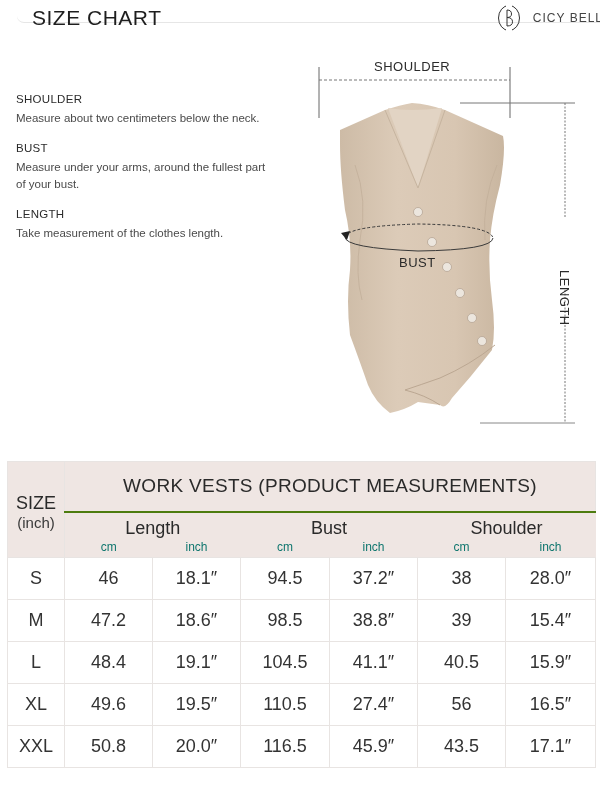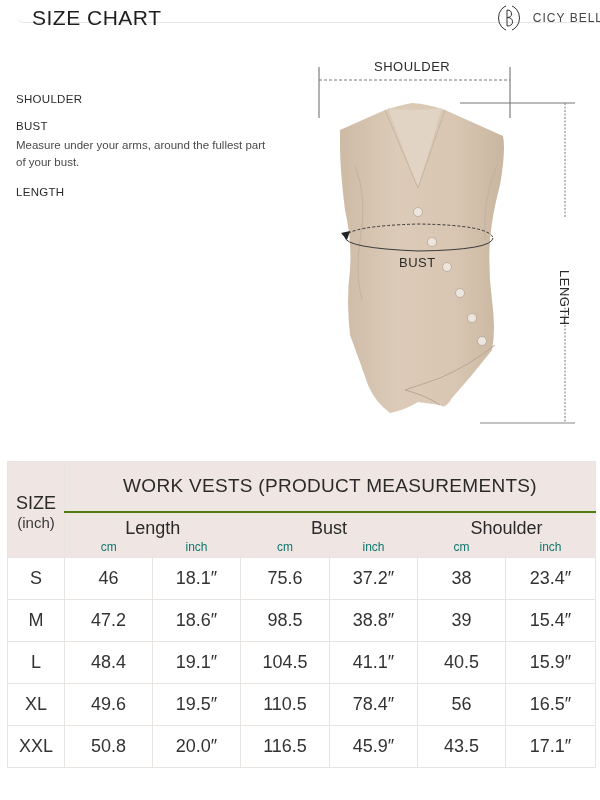--- a/index.html
+++ b/index.html
@@ -49,27 +49,29 @@
       <rect x="9" y="0" width="6" height="3" fill="#fff"></rect>
       <rect x="9" y="25" width="6" height="3" fill="#fff"></rect>
     </svg>
     <span class="brand-name">CICY BELL</span>
   </div>
 </div>
 
 <div class="instructions">
   <div class="instr-block">
     <div class="instr-heading">SHOULDER</div>
+    <div class="instr-text">Measure about two centimeters below the neck.</div>
   </div>
   <div class="instr-block">
     <div class="instr-heading">BUST</div>
     <div class="instr-text">Measure under your arms, around the fullest part of your bust.</div>
   </div>
   <div class="instr-block">
     <div class="instr-heading">LENGTH</div>
+    <div class="instr-text">Take measurement of the clothes length.</div>
   </div>
 </div>
 
 <div class="diagram">
   <svg width="300" height="400" viewBox="300 50 300 400" style="position:absolute;left:0;top:0;">
     <defs>
       <linearGradient id="vg" x1="0" y1="0" x2="1" y2="0">
         <stop offset="0" stop-color="#cdbba6"></stop>
         <stop offset="0.35" stop-color="#dccbb8"></stop>
         <stop offset="0.7" stop-color="#d8c6b2"></stop>
@@ -146,24 +148,24 @@
         <th class="hd unit">inch</th>
         <th class="hd unit">cm</th>
         <th class="hd unit">inch</th>
       </tr>
     </thead>
     <tbody>
       <tr>
         <td class="sz">S</td>
         <td>46</td>
         <td>18.1″</td>
-        <td>75.6</td>
+        <td>94.5</td>
         <td>37.2″</td>
         <td>38</td>
-        <td>23.4″</td>
+        <td>28.0″</td>
       </tr>
       <tr>
         <td class="sz">M</td>
         <td>47.2</td>
         <td>18.6″</td>
         <td>98.5</td>
         <td>38.8″</td>
         <td>39</td>
         <td>15.4″</td>
       </tr>
@@ -174,21 +176,21 @@
         <td>104.5</td>
         <td>41.1″</td>
         <td>40.5</td>
         <td>15.9″</td>
       </tr>
       <tr>
         <td class="sz">XL</td>
         <td>49.6</td>
         <td>19.5″</td>
         <td>110.5</td>
-        <td>78.4″</td>
+        <td>27.4″</td>
         <td>56</td>
         <td>16.5″</td>
       </tr>
       <tr>
         <td class="sz">XXL</td>
         <td>50.8</td>
         <td>20.0″</td>
         <td>116.5</td>
         <td>45.9″</td>
         <td>43.5</td>

